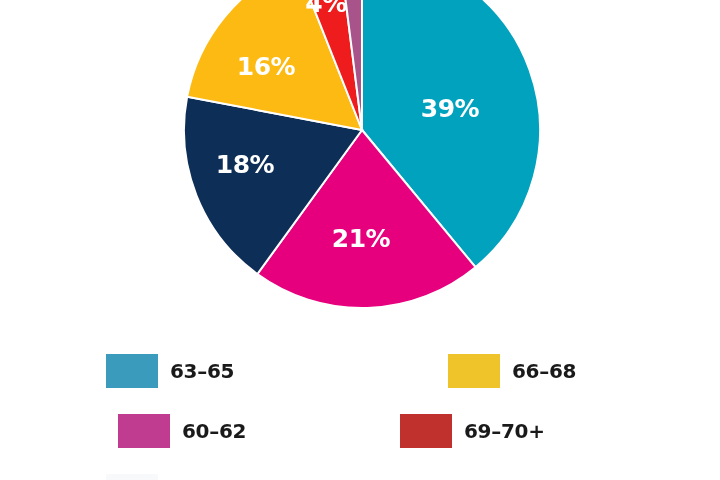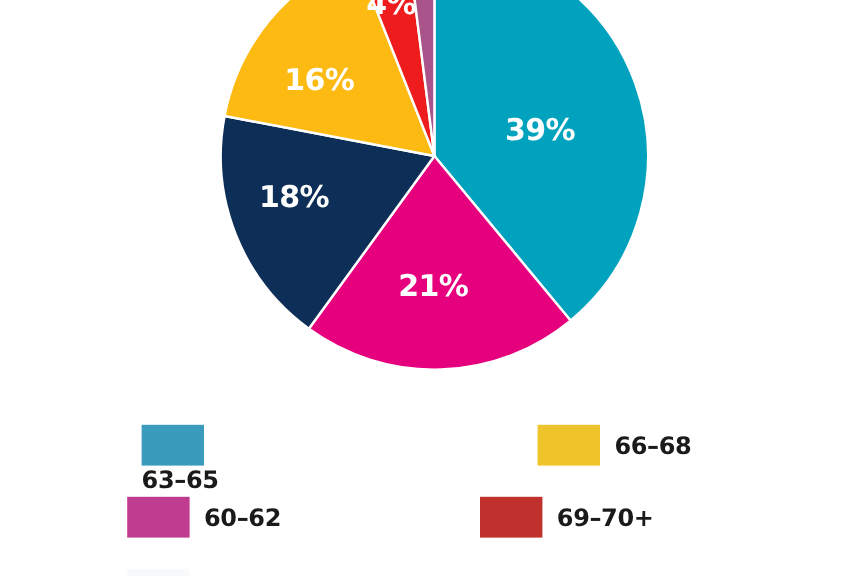--- a/index.html
+++ b/index.html
@@ -74,23 +74,23 @@
   }
   .legend-label {
     margin-left: 12px;
     font-family: "DejaVu Sans", "Liberation Sans", sans-serif;
     font-weight: 700;
     font-size: 20px;
     color: #1a1a1a;
     white-space: nowrap;
     letter-spacing: -0.3px;
   }
-  .lg-c0 { left: 0px;   top: 0px; flex-direction: column;  }
+  .lg-c0 { left: 0px;   top: 0px;  }
   .lg-c1 { left: 294px; top: 0px; margin-left: 48px;  }
-  .lg-c2 { left: 0px;   top: 60px; }
+  .lg-c2 { left: 12px;   top: 60px; }
   .lg-c3 { left: 294px; top: 60px; text-align: right; }
   .lg-c4 { left: 0px;   top: 120px; }
 </style>
 </head>
 <body>
 
 <div id="chart-root">
 
   <div id="pie-area">
     <svg id="pie-svg" width="720" height="330" viewBox="0 0 720 330">

